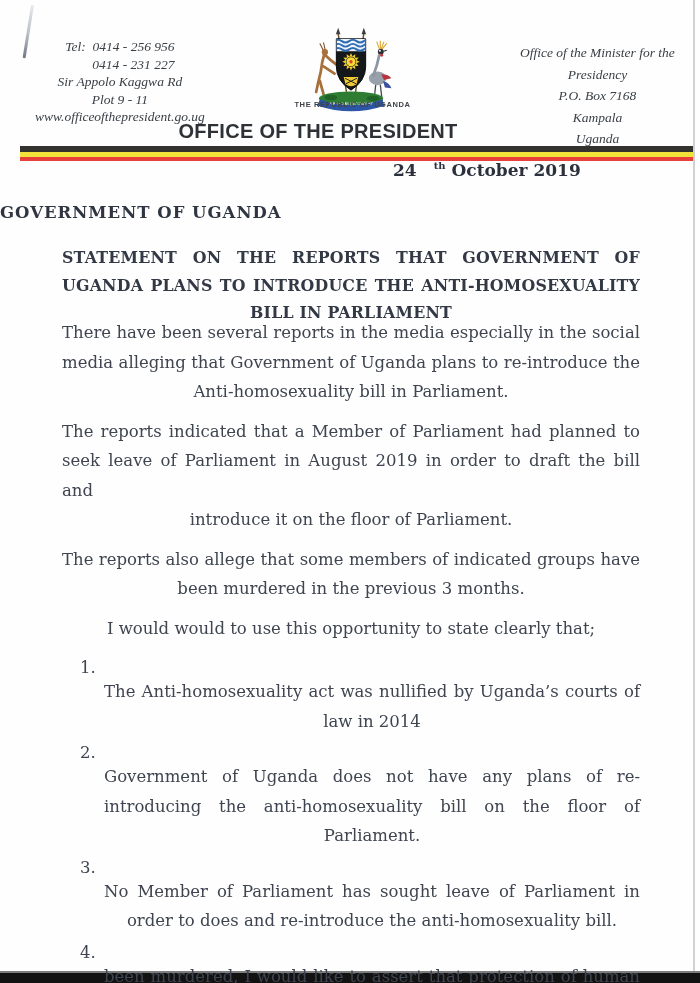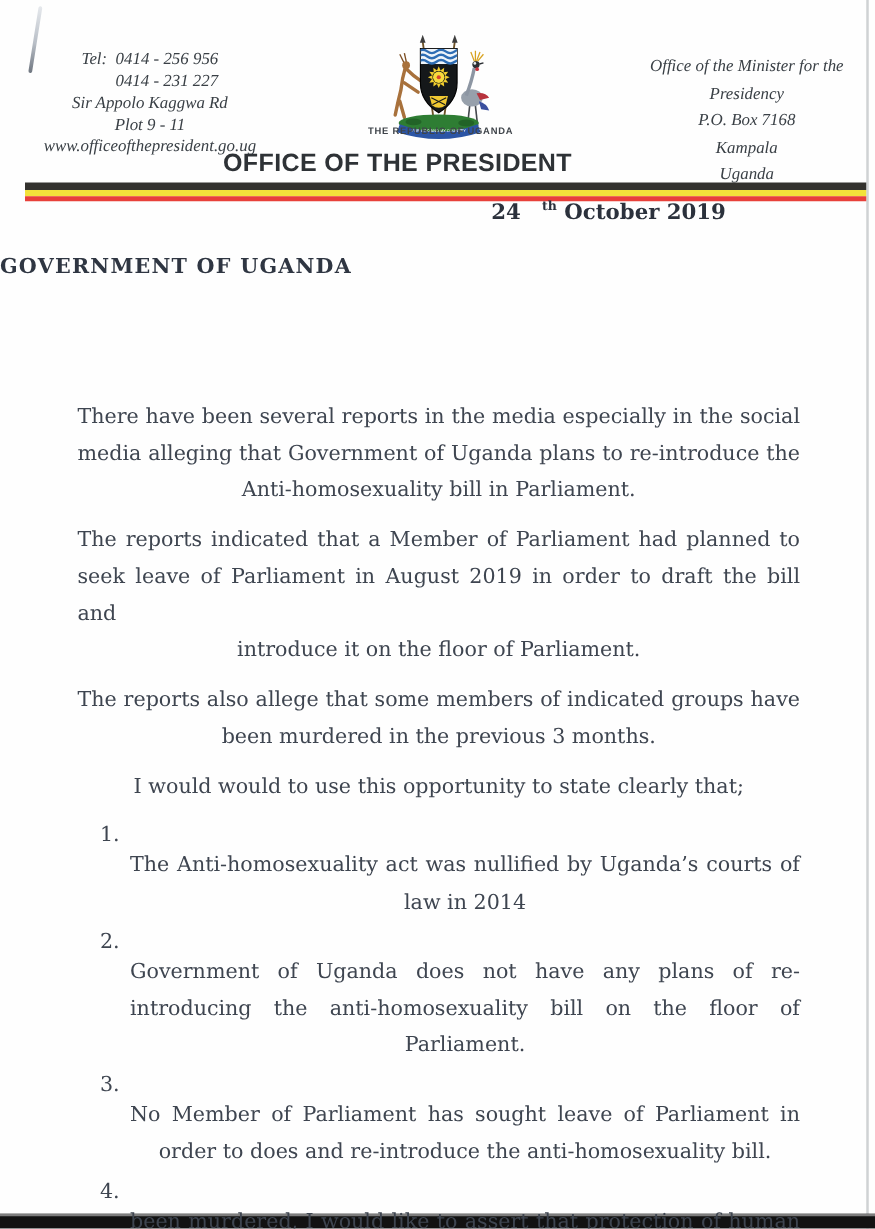--- a/index.html
+++ b/index.html
@@ -145,20 +145,25 @@
   <div class="flag-bar">
     <div class="s1"></div>
     <div class="s2"></div>
     <div class="s3"></div>
   </div>
 
   <div class="date-line"><span>24</span><sup>th</sup><span> October 2019</span></div>
 
   <div class="doc-title">GOVERNMENT OF UGANDA</div>
 
+  <div class="heading">
+      <div class="tline fill">STATEMENT ON THE REPORTS THAT GOVERNMENT OF</div>
+      <div class="tline fill">UGANDA PLANS TO INTRODUCE THE ANTI-HOMOSEXUALITY</div>
+      <div class="tline">BILL IN PARLIAMENT</div>
+    </div>
 
   <div class="doc-body">
     <div class="para">
         <div class="tline fill">There have been several reports in the media especially in the social</div>
         <div class="tline fill">media alleging that Government of Uganda plans to re-introduce the</div>
         <div class="tline">Anti-homosexuality bill in Parliament.</div>
       </div>
     <div class="para">
         <div class="tline fill">The reports indicated that a Member of Parliament had planned to</div>
         <div class="tline fill">seek leave of Parliament in August 2019 in order to draft the bill and</div>

